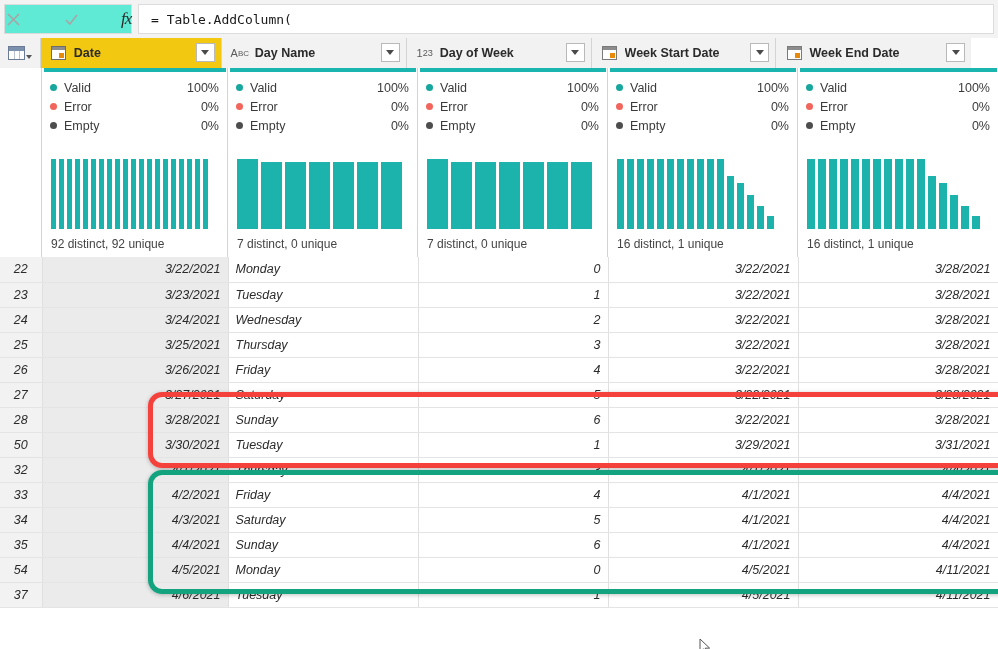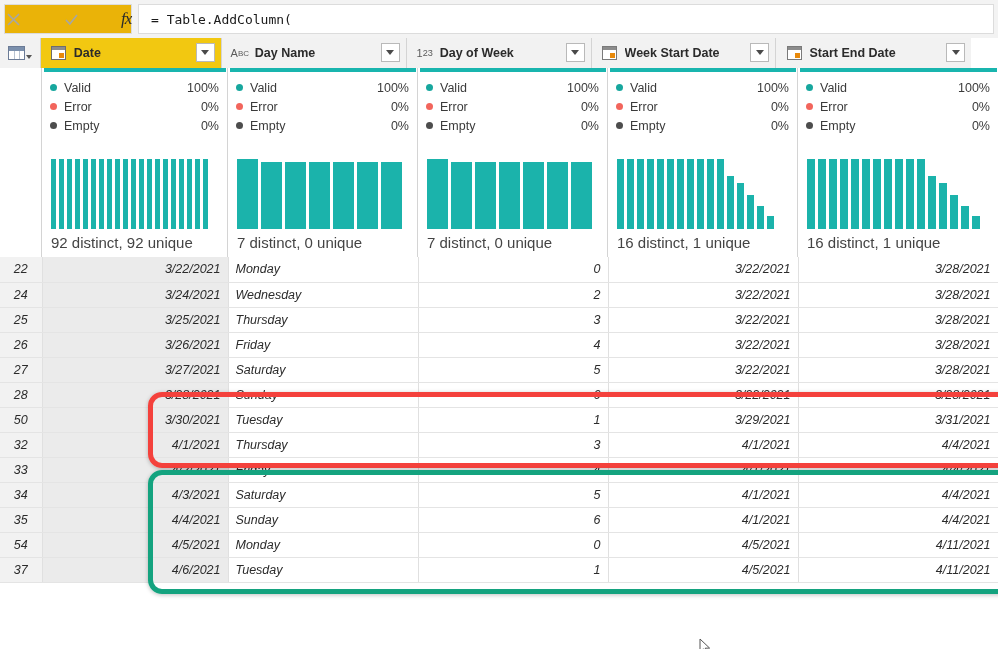--- a/index.html
+++ b/index.html
@@ -12,21 +12,21 @@
   #app { position: relative; width: 998px; height: 649px; background: #f3f3f3; }
 
   
   #formula-bar {
     position: absolute; left: 0; top: 0; width: 998px; height: 38px;
     background: #f3f3f3;
     display: flex; align-items: center;
   }
   #fx-group {
     width: 128px; height: 30px; margin-left: 4px;
-    background: #eab308; border: 1px solid #dcdcdc;
+    background: #5eead4; border: 1px solid #dcdcdc;
     display: flex; align-items: center; justify-content: space-around; gap: 41px;
   }
   .fx-btn {
     width: 38px; height: 28px;
     display: flex; align-items: center; justify-content: center;
     color: #9b9b9b;
   }
   #fx-italic { font-family: "Liberation Serif", serif; font-style: italic;
     font-size: 17px; color: #2b2b2b; letter-spacing: -1px; }
   #formula-input {
@@ -105,21 +105,21 @@
   .qrow { display:flex; align-items:center; height:19px; font-size:12.5px; color:#3b3b3b; }
   .qdot { width:7px; height:7px; border-radius:50%; margin-right:7px; flex:0 0 7px; }
   .qdot.valid { background:#17a79e; }
   .qdot.error { background:#f2655c; }
   .qdot.empty { background:#4d4d4d; }
   .qlabel { flex: 1 1 auto; }
   .qpct { text-align:right; }
   .hist { position:absolute; left:9px; right:9px; bottom:28px; height:70px;
     display:flex; align-items:flex-end; gap:0; }
   .hbar { background:#1bb3ab; margin-right:3px; }
-  .qfoot { position:absolute; left:9px; bottom:6px; font-size:15px; color:#444; white-space:nowrap; }
+  .qfoot { position:absolute; left:9px; bottom:6px; font-size:12px; color:#444; white-space:nowrap; }
 
   
   #data-area { position:absolute; left:0; top:219px; width:998px; height:392px; overflow:hidden; background:#fff; }
   table.dt { border-collapse: collapse; width:998px; table-layout: fixed; }
   table.dt td {
     height: 25px; font-size: 12.5px; color:#2b2b2b;
     border-bottom: 1px solid #e4e4e4; border-right: 1px solid #e0e0e0;
     padding: 0 7px; font-style: italic; white-space: nowrap; overflow: hidden;
   }
   td.rowno {
@@ -213,21 +213,21 @@
         <span class="cname">Week Start Date</span>
         <span class="chev">
             <i></i>
           </span>
       </div>
 
       <div class="col-head" style="width:200px;border-right:none;">
         <span class="ctype">
             <span class="cal-ico"></span>
           </span>
-        <span class="cname">Start End Date</span>
+        <span class="cname">Week End Date</span>
         <span class="chev">
             <i></i>
           </span>
       </div>
     </div>
 
     <div id="quality-row">
       <div id="quality-gutter"></div>
 
       <div class="qcard" style="left:42px;width:186px;">
@@ -418,20 +418,28 @@
     </div>
 
     <div id="data-area">
       <table class="dt">
         <tbody id="dt-body">
             <tr>
               <td class="rowno">22</td>
               <td class="c-date">3/22/2021</td>
               <td class="c-dayname">Monday</td>
               <td class="c-dow">0</td>
+              <td class="c-wsd">3/22/2021</td>
+              <td class="c-wed">3/28/2021</td>
+            </tr>
+            <tr>
+              <td class="rowno">23</td>
+              <td class="c-date">3/23/2021</td>
+              <td class="c-dayname">Tuesday</td>
+              <td class="c-dow">1</td>
               <td class="c-wsd">3/22/2021</td>
               <td class="c-wed">3/28/2021</td>
             </tr>
             <tr>
               <td class="rowno">24</td>
               <td class="c-date">3/24/2021</td>
               <td class="c-dayname">Wednesday</td>
               <td class="c-dow">2</td>
               <td class="c-wsd">3/22/2021</td>
               <td class="c-wed">3/28/2021</td>

